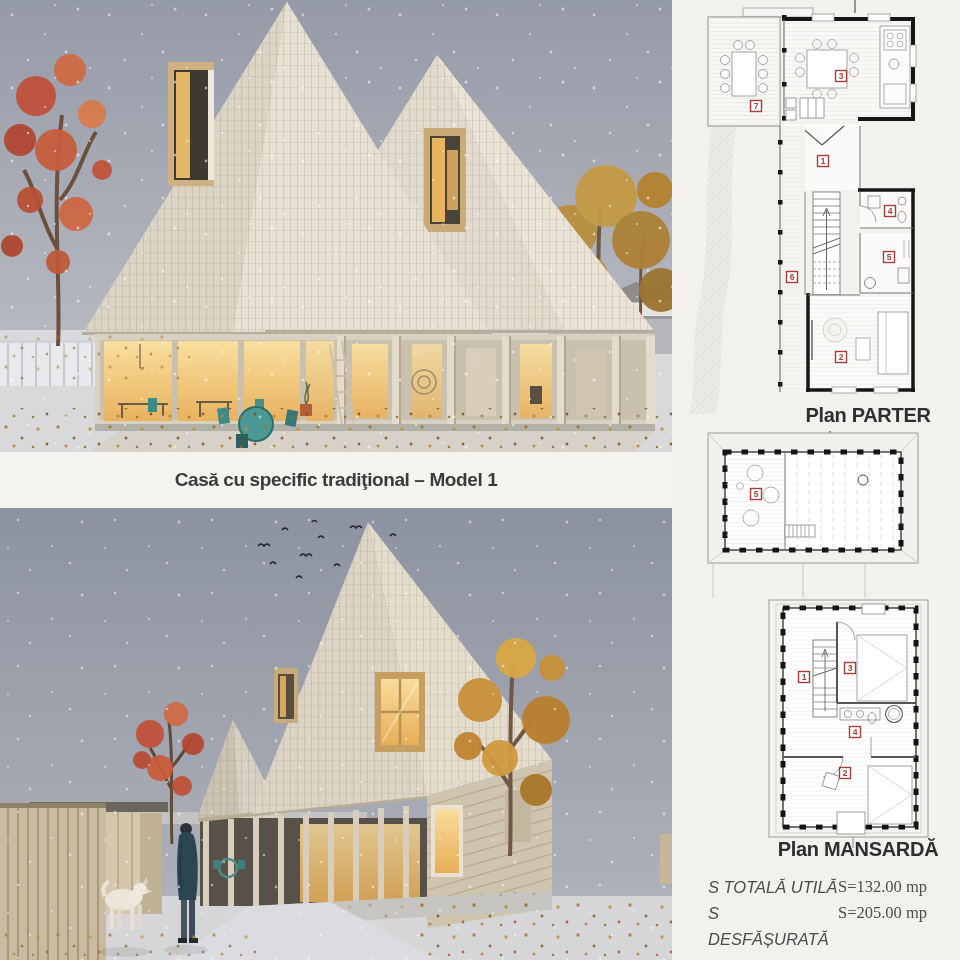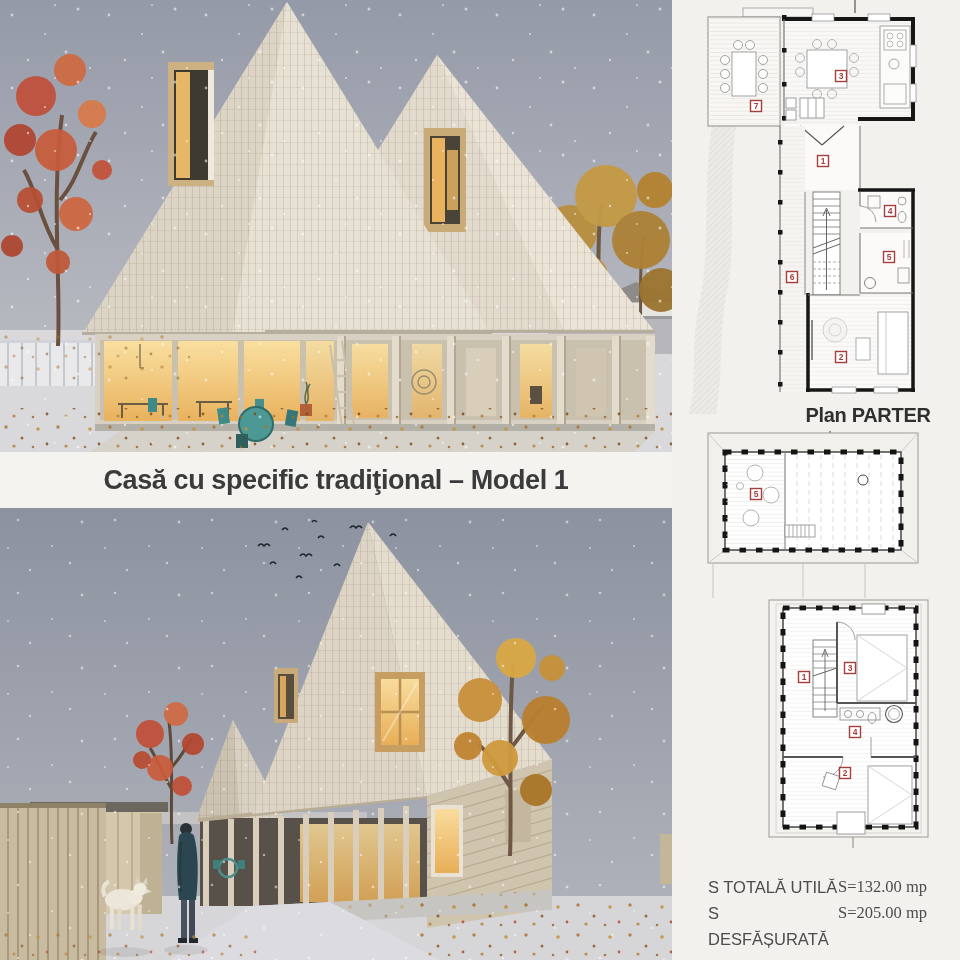--- a/index.html
+++ b/index.html
@@ -2,30 +2,30 @@
 <html><head>
 <meta charset="utf-8">
 <style>
   html,body { margin:0; padding:0; background:#e6e5e2; }
   .board { position:relative; width:960px; height:960px; background:#f2f1ee; overflow:hidden;
            font-family:"Liberation Sans", sans-serif; }
   .render { position:absolute; left:0; }
   .render svg { display:block; }
   .title-strip { position:absolute; left:0; top:452px; width:672px; height:56px;
                  display:flex; align-items:center; justify-content:center; background:#f4f3f0; }
-  .title-strip h1 { margin:6px; font-size:27px; font-weight:700; color:#3b3b3b; letter-spacing:-0.4px; }
+  .title-strip h1 { margin:6px; font-size:19px; font-weight:700; color:#3b3b3b; letter-spacing:-0.4px; }
   .plans-panel { position:absolute; left:672px; top:0; width:288px; height:960px; background:#f2f1ee; }
   .plans-panel svg { position:absolute; display:block; }
   .plan-label { position:absolute; text-align:center; font-size:20px; font-weight:700;
                 color:#2f2f2f; letter-spacing:-0.3px; }
   .label-parter { top:404px; left:96px; width:200px; }
   .label-mansarda { top:838px; left:86px; width:200px; }
   .stats { position:absolute; left:36px; top:874px; width:236px; color:#4c4c4c; font-size:16.5px; }
   .stat-row { display:flex; line-height:26px; }
-  .stat-row .lbl { width:130px; }
+  .stat-row .lbl { width:130px;font-style:italic; }
   .stat-row .val { flex:1;font-family:Liberation Serif, serif; }
   svg text { font-family:"Liberation Sans", sans-serif; }
   .badge rect { fill:#ffffff; stroke:#a53e3c; stroke-width:1.4; }
   .badge text { fill:#a53e3c; font-size:8.5px; font-weight:700; text-anchor:middle; }
 </style>
 </head>
 <body>
 
 <div class="board">
 
@@ -765,20 +765,21 @@
         <rect x="-5.5" y="-5.5" width="11" height="11"></rect>
           <text y="3">4</text>
       </g>
       <g class="badge" transform="translate(173,177)">
         <rect x="-5.5" y="-5.5" width="11" height="11"></rect>
           <text y="3">2</text>
       </g>
       <line x1="181" y1="241" x2="181" y2="252" stroke="#888" stroke-width="1"></line>
     </svg>
 
+    <div class="plan-label label-mansarda">Plan MANSARDĂ</div>
 
     <div class="stats">
       <div class="stat-row">
         <span class="lbl">S TOTALĂ UTILĂ</span>
         <span class="val">S=132.00 mp</span>
       </div>
       <div class="stat-row">
         <span class="lbl">S DESFĂȘURATĂ</span>
         <span class="val">S=205.00 mp</span>
       </div>

